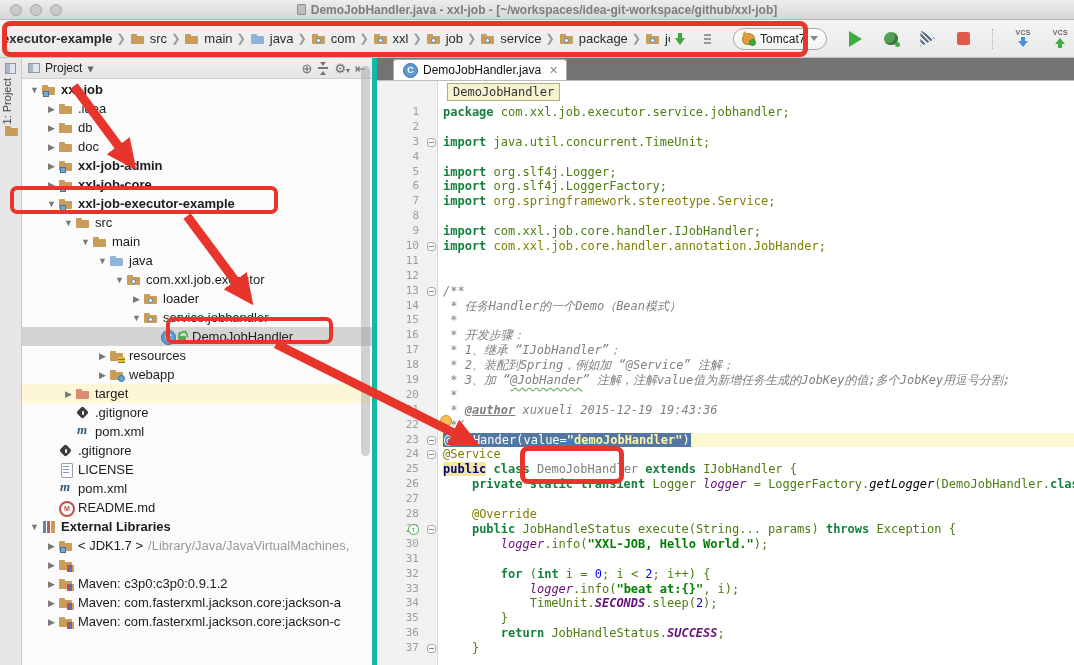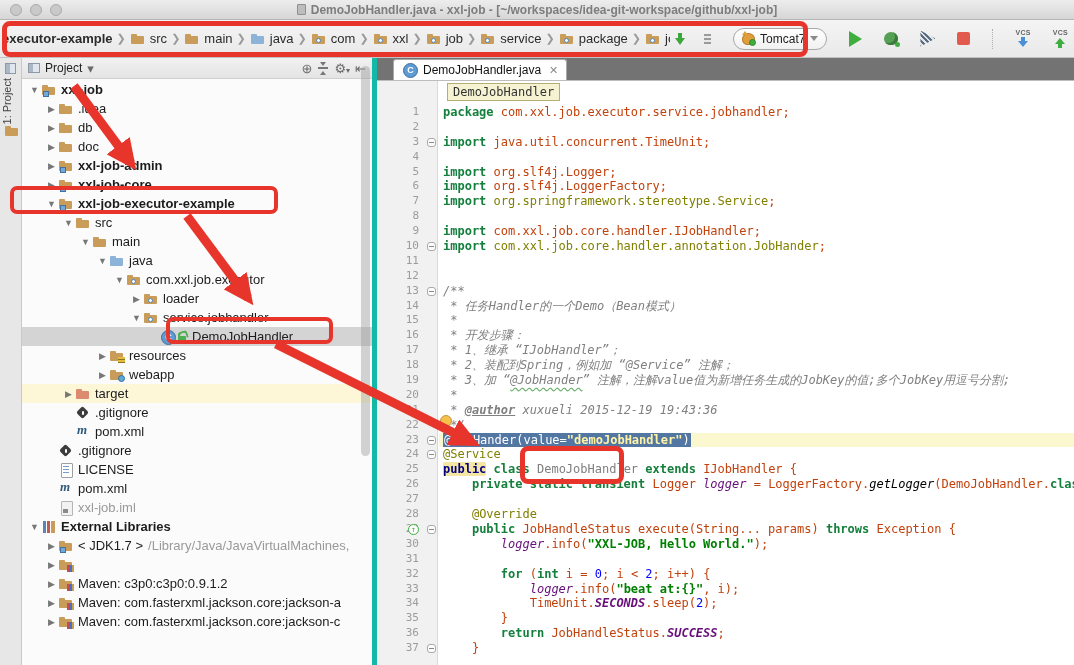--- a/index.html
+++ b/index.html
@@ -113,21 +113,21 @@
   .lnum{position:absolute;left:0;width:42px;text-align:right;color:#9c9c9c;font-size:11px}
   .ltext{display:block;padding-left:66px;position:relative}
   .fold{position:absolute;left:50px;top:3px;width:9px;height:9px;border:1px solid #aaa;border-radius:3px;background:#fcfcfc}
   .fold::after{content:"";position:absolute;left:1px;top:3px;width:5px;height:1px;background:#888}
   .ovr{position:absolute;left:31px;top:2px;width:11px;height:11px;border:1px solid #3fae3f;border-radius:50%;color:#3fae3f;font-size:8px;line-height:10px;text-align:center;background:#fff}
   .bulb{position:absolute;left:63px;top:-3px;width:12px;height:12px;background:#f7c04a;border:1px solid #c3963a;border-radius:50%}
   .bulb::after{content:"";position:absolute;left:3px;bottom:-4px;width:4px;height:3px;background:#9b9b9b}
   .tagbox{position:absolute;left:70px;top:2px;background:#f6f3d2;border:1px solid #b4ad77;padding:0 5px;font:12px/16px "DejaVu Sans Mono",monospace;color:#333;z-index:5}
   .selbg{background:#5377a3;padding:0 1px}
   .sg-k{color:#15803d;font-weight:bold}
-  .sg-d{color:#c2410c}
+  .sg-d{color:#4d7c0f}
   .sg-s{color:#008000;font-weight:bold}
   .sg-c{color:#808080;font-style:italic}
   .sg-ct{color:#808080;font-style:italic;font-weight:bold;text-decoration:underline}
   .sg-cw{color:#808080;font-style:italic;text-decoration:underline wavy #6aaf6a;text-underline-offset:3px}
   .sg-a{color:#808000}
   .sg-n{color:#0000ff}
   .sg-f{color:#660e7a;font-style:italic}
   .sg-sf{color:#660e7a;font-style:italic;font-weight:bold}
   .sg-it{color:#000;font-style:italic}
   .sg-g{color:#808080}
@@ -432,24 +432,24 @@
           </div>
           <div class="trow" style="padding-left: 23px;">
             <span class="tarrow"></span>
             <span class="ico ico-maven">
               <i></i>
             </span>
             <span class="tlabel">pom.xml</span>
           </div>
           <div class="trow" style="padding-left: 23px;">
             <span class="tarrow"></span>
-            <span class="ico ico-iml">
-              <i></i>
-            </span>
-            <span class="tlabel gray">xxl-job.iml</span>
+            <span class="ico ico-md">
+              <i></i>
+            </span>
+            <span class="tlabel">README.md</span>
           </div>
           <div class="trow" style="padding-left: 6px;">
             <span class="tarrow">▼</span>
             <span class="ico ico-libs">
               <i></i>
             </span>
             <span class="tlabel b">External Libraries</span>
           </div>
           <div class="trow" style="padding-left: 23px;">
             <span class="tarrow">▶</span>

